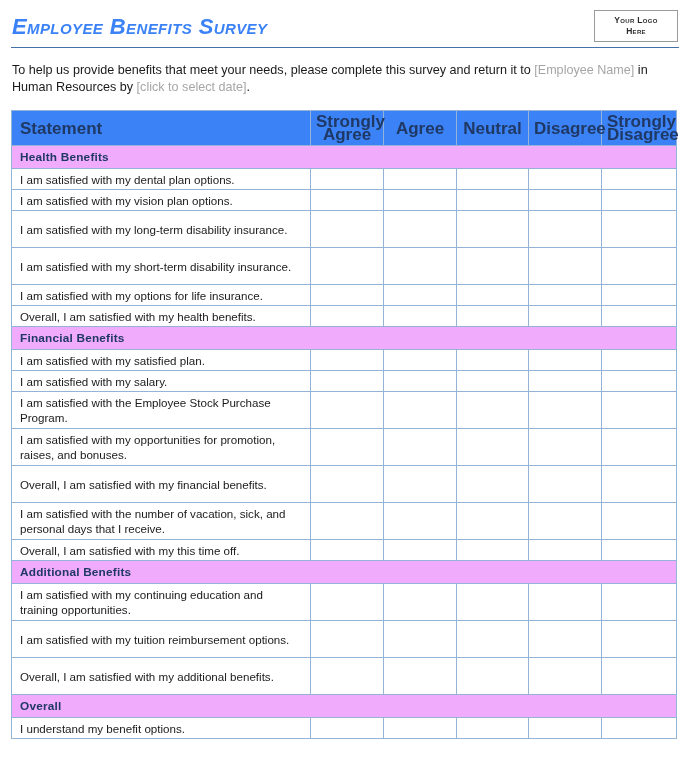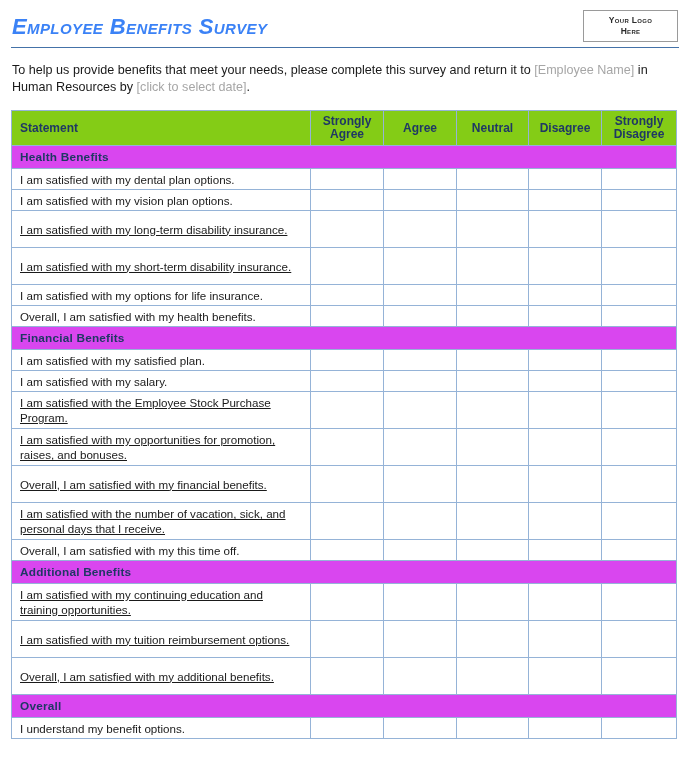--- a/index.html
+++ b/index.html
@@ -36,21 +36,21 @@
     color: #3b82f6;
     letter-spacing: 0.4px;
     line-height: 26px;
     margin: 0;
     white-space: nowrap;
   }
   .logo-box {
     position: absolute;
     right: 12px;
     top: 10px;
-    width: 95px;
+    width: 84px;
     height: 32px;
     border: 1px solid #9a9a9a;
     box-sizing: border-box;
     display: flex;
     flex-direction: column;
     align-items: center;
     justify-content: center;
     line-height: 11px;
   }
   .logo-box span {
@@ -92,55 +92,55 @@
     font-size: 11.6px;
   }
   .survey-table td, .survey-table th {
     border: 1px solid #95B3D7;
     padding: 0;
     vertical-align: middle;
   }
 
   
   .survey-table thead th {
-    background: #84cc16;
+    background: #3b82f6;
     color: #1F3864;
     font-weight: bold;
-    font-size: 12px;
+    font-size: 17px;
     line-height: 13px;
     padding: 4px 5px;
     text-align: center;
   }
   .survey-table thead th.statement-head {
     text-align: left;
     padding-left: 8px;
   }
 
   
   tr.section-row td {
-    background: #d946ef;
+    background: #f0abfc;
     color: #1F3864;
     font-weight: bold;
     font-size: 11.8px;
     padding: 4px 8px;
     letter-spacing: 0.2px;
   }
 
   
   tr.item-row td.statement {
     padding: 2px 6px 2px 8px;
     line-height: 15px;
     color: #1a1a1a;
     background: #ffffff;
   }
   tr.item-row td.resp {
     background: #ffffff;
   }
   tr.item-row.one-line td.statement { height: 16px; }
-  tr.item-row.two-line td.statement { height: 32px; text-decoration: underline; }
+  tr.item-row.two-line td.statement { height: 32px; }
 </style>
 </head>
 <body>
 
 <div class="page">
 
   <div class="header">
     <h1 class="title">Employee Benefits Survey</h1>
     <div class="logo-box">
       <span>Your Logo</span>

